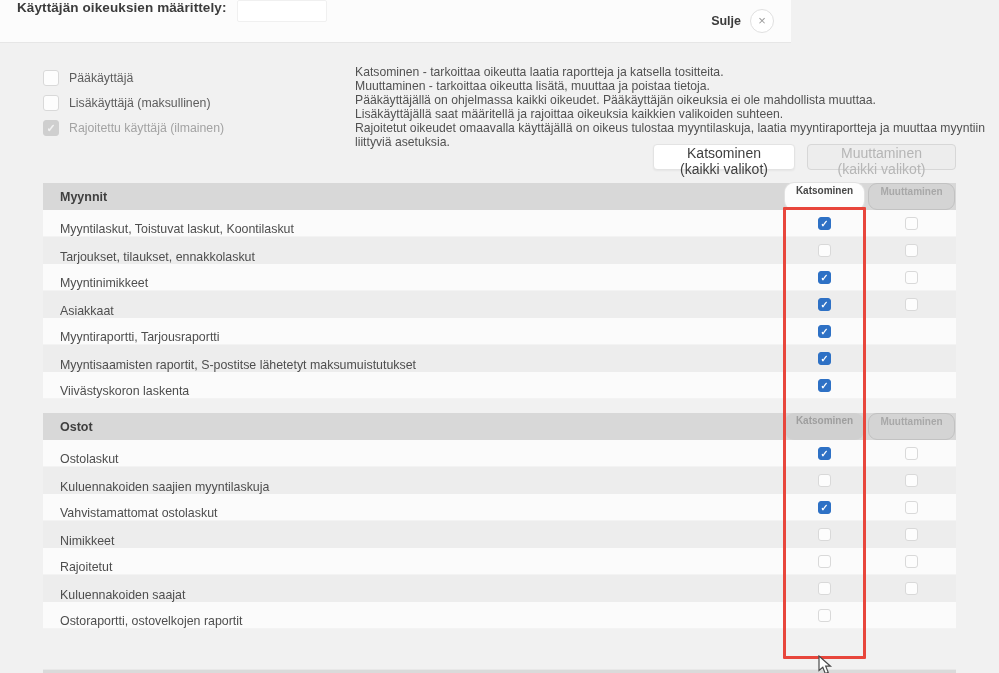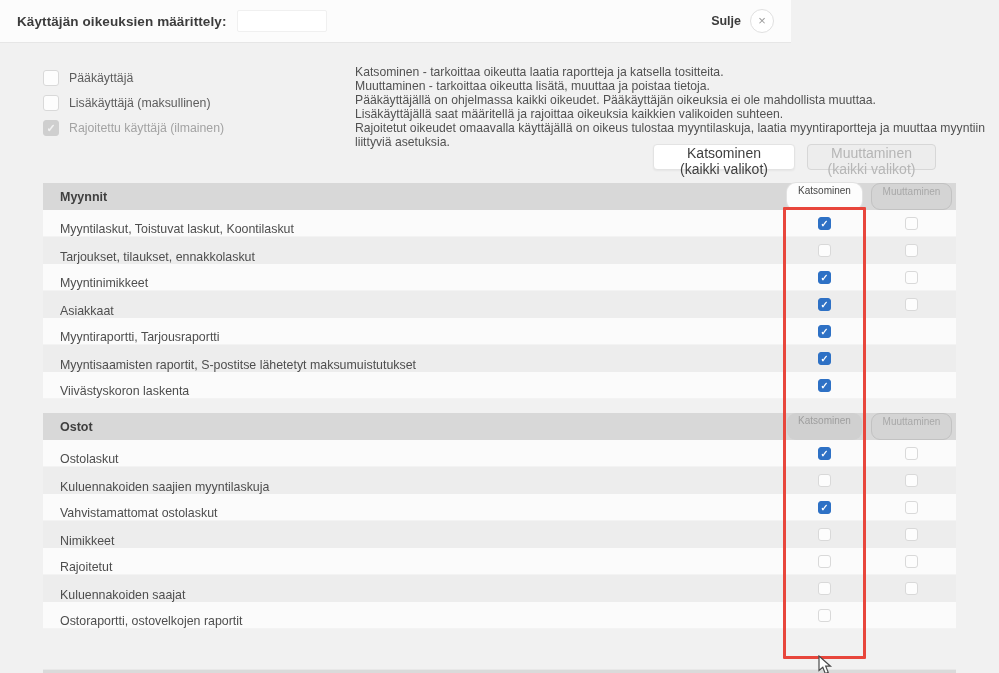--- a/index.html
+++ b/index.html
@@ -1,21 +1,21 @@
 <!DOCTYPE html>
 <html><head>
 <meta charset="utf-8">
 <style>
   * { margin:0; padding:0; box-sizing:border-box; }
   html,body { font-family:"Liberation Sans", sans-serif; }
   .stage { position:relative; width:999px; height:673px; background:#f1f1f1; overflow:hidden; }
 
   
   .topbar { position:absolute; left:0; top:0; width:791px; height:43px; background:#fcfcfc;
-            border-bottom:1px solid #e6e6e6; display:flex; align-items:center; padding:0 17px; }
+            border-bottom:1px solid #e6e6e6; display:flex; padding:0 17px; }
   .title { font-size:13.5px; font-weight:bold; color:#3c3c3c; letter-spacing:.1px; }
   .name-input { margin-left:10px; width:90px; height:22px; background:#ffffff; border:1px solid #f0f0f0;
                 border-radius:2px; font-size:12px; color:#444; padding:0 6px; outline:none; }
   .top-right { margin-left:auto; display:flex; align-items:center; gap:9px; }
   .close-label { font-size:12.5px; font-weight:bold; color:#3c3c3c; }
   .close-btn { width:24px; height:24px; border-radius:50%; background:#ffffff; border:1px solid #e0e0e0;
                color:#9b9b9b; font-size:13px; line-height:21px; text-align:center; cursor:pointer; }
 
   
   .ut-row { position:absolute; left:43px; display:flex; align-items:center; gap:10px; height:20px; }
@@ -27,21 +27,21 @@
   .ut-row.dim .ut-label { color:#a3a3a3; }
 
   
   .infotext { position:absolute; left:343px; top:66px; width:650px; font-size:12.2px; color:#525252; line-height:13.9px;margin-left:12px; }
 
   
   .btn { position:absolute; top:144px; height:26px; border-radius:4px; font-size:14px; padding:0 14px;
          font-family:"Liberation Sans", sans-serif; cursor:pointer; }
   .btn-active { left:653px; width:142px; background:#ffffff; border:1px solid #e3e3e3; color:#3f3f3f;
                 box-shadow:0 1px 2px rgba(0,0,0,.05); }
-  .btn-disabled { left:807px; width:129px; background:#ededed; border:1px solid #d7d7d7; color:#b6b6b6; }
+  .btn-disabled { left:807px; width:149px; background:#ededed; border:1px solid #d7d7d7; color:#b6b6b6; }
 
   
   .table { position:absolute; left:43px; top:183px; width:913px; }
   .sec-header { height:27px; background:#d8d8d8; display:flex; align-items:center; position:relative; }
   .sec-title { margin-left:17px; font-size:12.5px; font-weight:bold; color:#3f3f3f; }
   .trow { height:27px; position:relative; display:flex; align-items:flex-end; background:#fbfbfb;
           border-bottom:1px solid #f3f3f3; }
   .sec-body .trow:nth-child(even) { background:#ededed; border-bottom:none; }
   .rlabel { margin-left:17px; font-size:12.4px; color:#4e4e4e; }
   .cell { position:absolute; top:0; height:27px; width:83px; display:flex; align-items:center; justify-content:center; }
@@ -49,21 +49,21 @@
   .gap { height:14px; }
 
   
   .cb { width:13px; height:13px; border-radius:3px; position:relative; cursor:pointer; }
   .cb-unchecked { background:#fdfdfd; border:1px solid #d9d9d9; }
   .cb-checked { background:#2e71c5; border:1px solid #2e71c5; }
   .cb-checked::after { content:"✓"; position:absolute; left:0; top:0; width:100%; height:100%;
         color:#fff; font-size:9.5px; line-height:12px; text-align:center; font-weight:bold; }
 
   
-  .pill { height:27px; line-height:16px; border-radius:9px; font-size:10px; font-weight:normal; padding:0 11px; cursor:pointer; }
+  .pill { height:27px; line-height:16px; border-radius:9px; font-size:10px; font-weight:bold; padding:0 11px; cursor:pointer; }
   .pill-active { background:#fdfdfd; color:#474747; box-shadow:0 0 0 1px #e2e2e2; }
   .pill-disabled-fill { background:#d0d0d0; color:#9e9e9e; }
   .pill-disabled-outline { background:#d4d4d4; border:1px solid #c2c2c2; color:#a8a8a8; line-height:15px; }
 
   
   .next-sliver { position:absolute; left:43px; top:669px; width:913px; height:4px; background:#dadada; border-top:1px solid #e8e8e8; }
 
   
   .hl-rect { position:absolute; left:783px; top:207px; width:83px; height:452px;
              border:3px solid #e8463c; border-radius:1px; pointer-events:none; }

